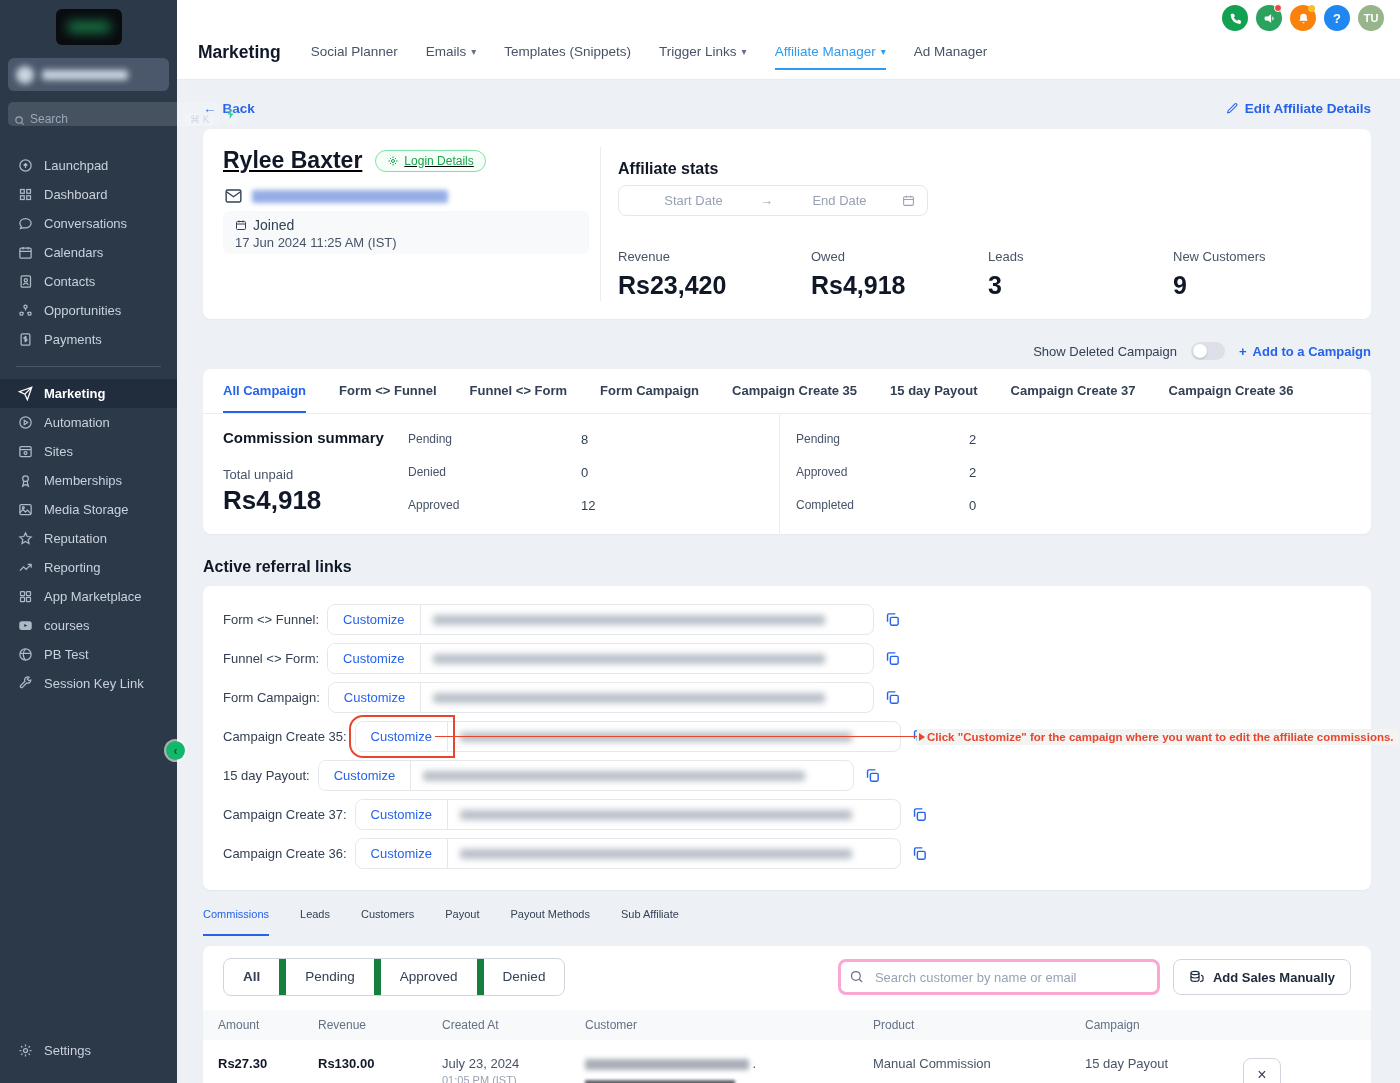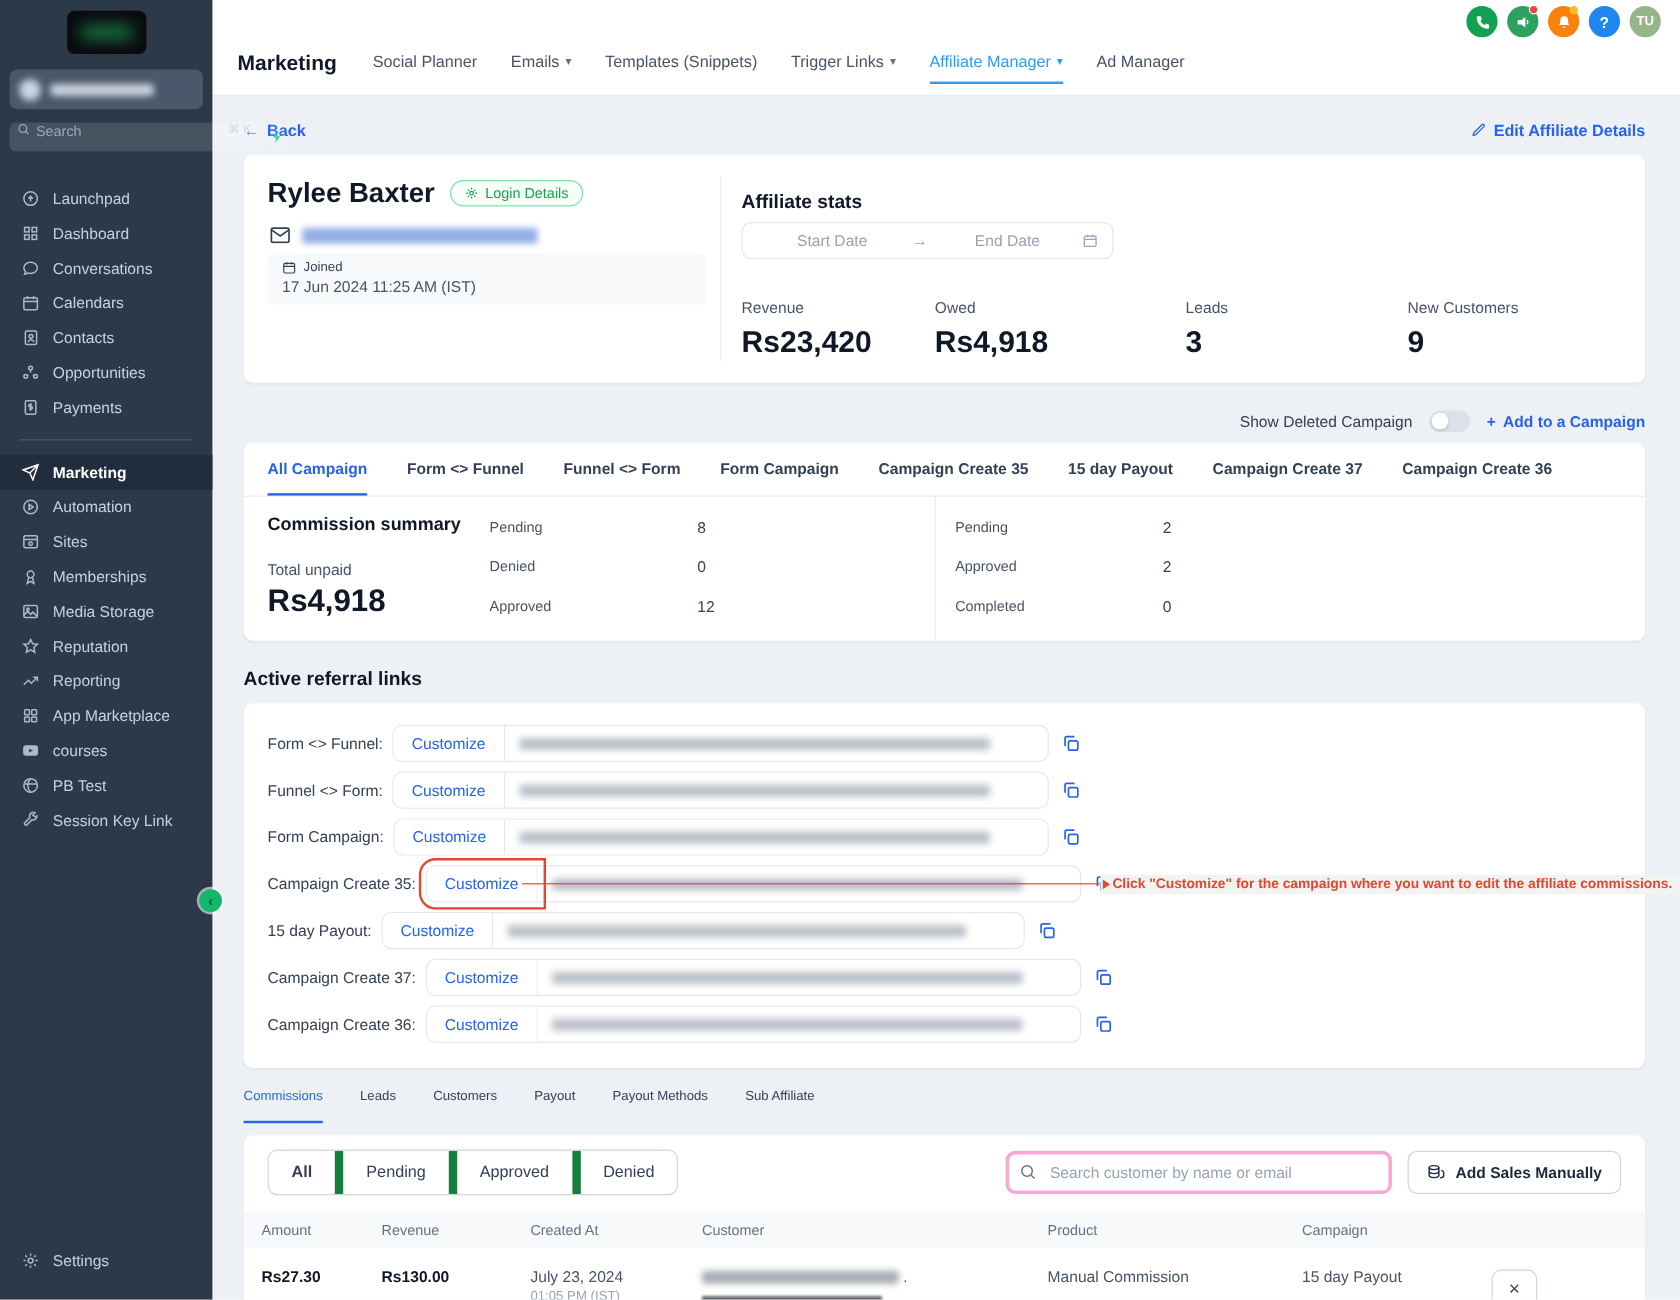--- a/index.html
+++ b/index.html
@@ -8,21 +8,21 @@
   svg { display:block; }
 
   
   .sidebar { position:absolute; left:0; top:0; width:177px; height:1083px; background:#2c3949; z-index:10; }
   .logo-block { width:66px; height:36px; margin:9px auto 0; background:#0a0c10; border-radius:6px; position:relative; overflow:hidden; }
   .logo-blob { position:absolute; left:12px; top:13px; width:42px; height:10px; background:#1fa45b; filter:blur(6px); opacity:.8; }
   .account-box { margin:13px 8px 0; height:33px; border-radius:6px; background:rgba(148,163,184,.30); display:flex; align-items:center; padding:0 8px; gap:8px; overflow:hidden; }
   .account-avatar { width:18px; height:18px; border-radius:50%; background:#cbd5e1; filter:blur(3px); }
   .account-bar { width:86px; height:10px; border-radius:3px; background:#cbd5e1; filter:blur(3px); }
   .search-row { margin:11px 8px 0; display:flex; gap:5px; }
-  .side-search { flex:1; position:relative; height:24px; background:rgba(255,255,255,.13); border-radius:5px; display:flex; align-items:flex-start; padding:0 6px; }
+  .side-search { flex:1; position:relative; height:24px; background:rgba(255,255,255,.13); border-radius:5px; display:flex; align-items:flex-end; padding:0 6px; }
   .side-search input { flex:1; min-width:0; background:transparent; border:none; outline:none; color:#d6dde6; font-size:12px; margin-left:5px; font-family:inherit; }
   .side-search input::placeholder { color:#9aa7b8; }
   .kbd { font-size:10px; color:#cfd8e3; background:rgba(255,255,255,.16); border-radius:3px; padding:1px 5px; white-space:nowrap; }
   .bolt-btn { width:24px; height:24px; background:rgba(255,255,255,.13); border-radius:5px; display:flex; align-items:center; justify-content:center; cursor:pointer; }
   .nav { margin-top:25px; }
   .nav-item { height:29px; display:flex; align-items:center; gap:11px; padding:0 10px 0 18px; color:#c9d1dc; font-size:13px; cursor:pointer; white-space:nowrap; }
   .nav-item .nicon { width:15px; height:15px; color:#aeb9c6; flex:0 0 auto; }
   .nav-item.active { background:#212c3d; color:#fff; font-weight:bold; }
   .nav-item.active .nicon { color:#fff; }
   .side-divider { border-top:1px solid rgba(255,255,255,.15); margin:12px 16px; }
@@ -48,27 +48,27 @@
   .top-tab.active .caret { color:#2d9cf0; }
 
   
   .content { position:absolute; left:177px; top:80px; right:0; bottom:0; background:#edf1f6; padding:17px 29px 0 26px; overflow:hidden; }
   .blue-link { color:#2563eb; font-size:13.5px; font-weight:bold; display:flex; align-items:center; gap:6px; cursor:pointer; }
   .back-row { display:flex; justify-content:space-between; align-items:center; height:22px; }
   .card { background:#fff; border-radius:8px; box-shadow:0 1px 2px rgba(16,24,40,.04); }
 
   
   .profile-card { height:190px; margin-top:10px; position:relative; }
-  .name-row { position:absolute; left:20px; top:18px; display:flex; align-items:center; gap:13px; }
+  .name-row { position:absolute; left:20px; top:18px; display:flex; align-items:center; gap:13px;text-decoration:underline; }
   .aff-name { font-size:23px; font-weight:bold; color:#101828; }
   .login-pill { display:flex; align-items:center; gap:5px; border:1px solid #7ee2a8; background:#f6fef9; color:#16a34a; font-size:12px; border-radius:14px; padding:3px 11px; cursor:pointer; }
   .email-row { position:absolute; left:22px; top:60px; display:flex; align-items:center; gap:10px; }
   .email-blur { width:196px; height:13px; border-radius:2px; background:#5b82d8; opacity:.65; filter:blur(2.5px); }
   .joined-box { position:absolute; left:20px; top:82px; width:366px; height:43px; background:#f7f9fb; border-radius:6px; padding:6px 12px; }
-  .joined-head { display:flex; align-items:center; gap:6px; font-size:11px; color:#344054; }
+  .joined-head { display:flex; align-items:center; gap:6px; font-size:14px; color:#344054; }
   .joined-date { font-size:13px; color:#475467; margin-top:2px; }
   .v-divider { position:absolute; left:397px; top:18px; bottom:18px; width:1px; background:#eaecf0; }
   .stats-title { position:absolute; left:415px; top:31px; font-size:16px; font-weight:bold; color:#101828; }
   .daterange { position:absolute; left:415px; top:56px; width:310px; height:31px; border:1px solid #e4e7ec; border-radius:8px; display:flex; align-items:center; padding:0 12px; cursor:pointer; background:#fff; }
   .dr-text { flex:1; text-align:center; color:#98a2b3; font-size:13px; }
   .dr-arrow { color:#98a2b3; font-size:13px; padding:0 4px; }
   .stat-col { position:absolute; top:120px; }
   .stat-label { font-size:13px; color:#475467; }
   .stat-value { font-size:25px; font-weight:bold; color:#101828; margin-top:7px; }
 
@@ -476,21 +476,21 @@
           <svg width="13" height="13" viewBox="0 0 24 24" fill="none" stroke="#98a2b3" stroke-width="2">
             <rect x="3" y="5" width="18" height="16" rx="2"></rect>
             <path d="M3 10h18M8 3v4M16 3v4"></path>
           </svg>
         </span>
     </div>
     <div class="stat-col" style="left:415px">
       <div class="stat-label">Revenue</div>
       <div class="stat-value">Rs23,420</div>
     </div>
-    <div class="stat-col" style="left:576px">
+    <div class="stat-col" style="left:608px">
       <div class="stat-label">Owed</div>
       <div class="stat-value">Rs4,918</div>
     </div>
     <div class="stat-col" style="left:785px">
       <div class="stat-label">Leads</div>
       <div class="stat-value">3</div>
     </div>
     <div class="stat-col" style="left:970px">
       <div class="stat-label">New Customers</div>
       <div class="stat-value">9</div>

